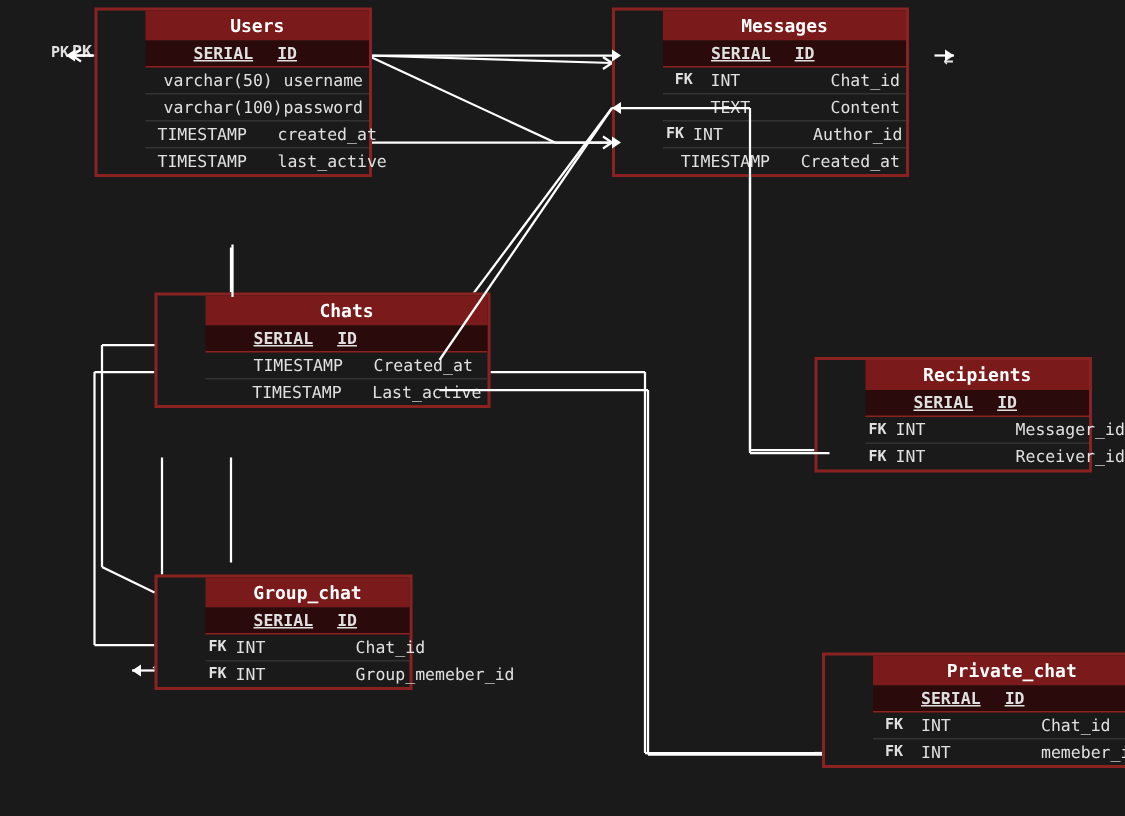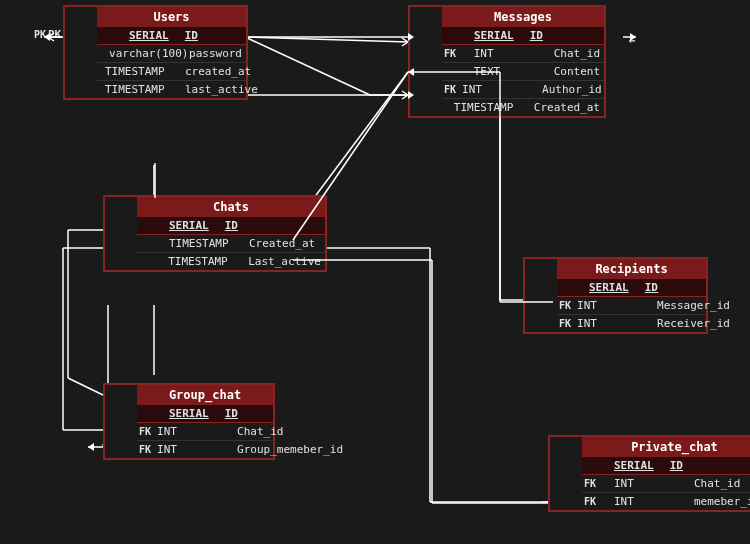--- a/index.html
+++ b/index.html
@@ -65,21 +65,21 @@
       width: 28px;
       text-align: center;
       padding: 2px;
     }
 
     .er-fk-label {
       color: #e0e0e0;
       font-size: 10px;
       font-weight: bold;
       width: 28px;
-      text-align: left;
+      text-align: center;
       padding: 2px;
     }
 
     .col-type {
       min-width: 80px;
       padding: 2px 4px;
       font-size: 11px;
       color: #e0e0e0;
     }
 
@@ -155,20 +155,25 @@
     <div class="er-table-header">
       <span>Users</span>
     </div>
     <div class="er-columns-header">
       <div class="er-col-pk"></div>
       <div class="er-col-header">SERIAL</div>
       <div class="er-col-header" style="margin-left:8px;">ID</div>
     </div>
     <div class="er-row">
       <div class="er-pk-label"></div>
+      <div class="col-type">varchar(50)</div>
+      <div class="col-name">username</div>
+    </div>
+    <div class="er-row">
+      <div class="er-pk-label"></div>
       <div class="col-type">varchar(100)</div>
       <div class="col-name">password</div>
     </div>
     <div class="er-row">
       <div class="er-pk-label"></div>
       <div class="col-type">TIMESTAMP</div>
       <div class="col-name">created_at</div>
     </div>
     <div class="er-row">
       <div class="er-pk-label"></div>
@@ -222,21 +227,21 @@
       <div class="col-type">TIMESTAMP</div>
       <div class="col-name">Created_at</div>
     </div>
     <div class="er-row">
       <div class="er-pk-label"></div>
       <div class="col-type">TIMESTAMP</div>
       <div class="col-name">Last_active</div>
     </div>
   </div>
 
-  <div class="er-table" style="left:523px; top:238px; width:185px;margin-top:19px;">
+  <div class="er-table" style="left:543px; top:238px; width:185px;">
     <div class="er-table-header">
       <span>Recipients</span>
     </div>
     <div class="er-columns-header">
       <div class="er-col-pk"></div>
       <div class="er-col-header">SERIAL</div>
       <div class="er-col-header" style="margin-left:8px;">ID</div>
     </div>
     <div class="er-row">
       <div class="er-fk-label">FK</div>

